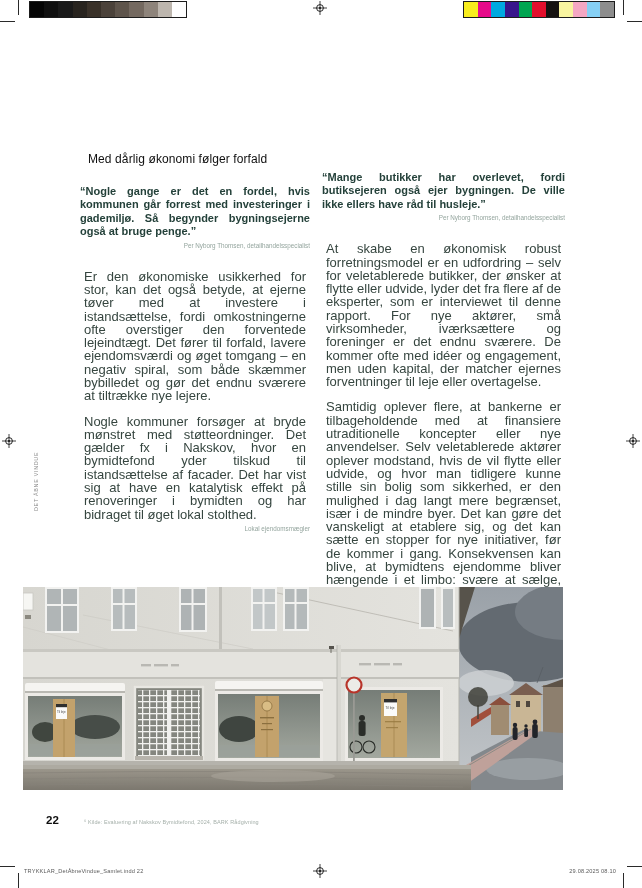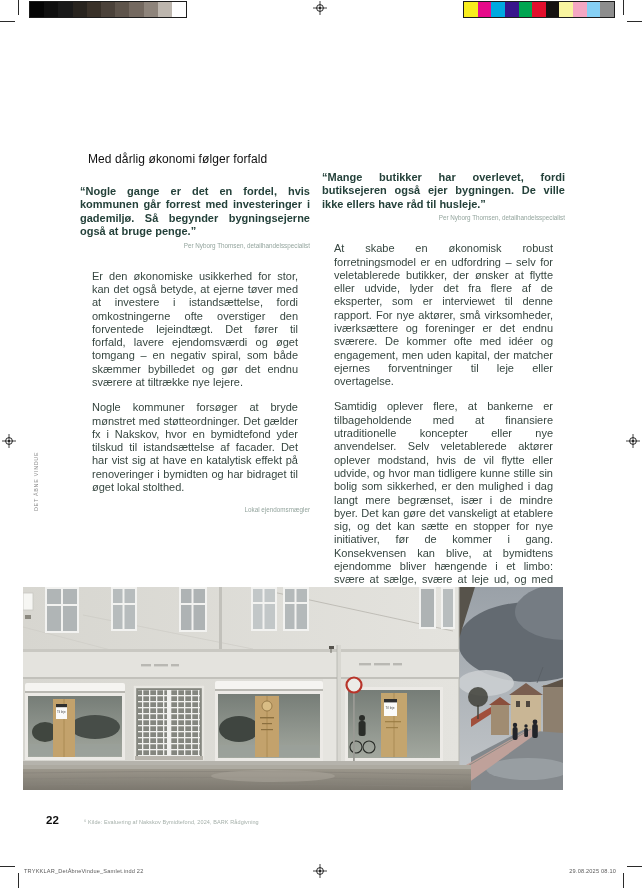--- a/index.html
+++ b/index.html
@@ -17,21 +17,21 @@
   .spine{position:absolute;left:33px;top:437px;height:74px;width:10px;
          writing-mode:vertical-rl;transform:rotate(180deg);
          font-size:5.4px;letter-spacing:.7px;color:#8d8d8d;white-space:nowrap;}
   
   .columns{position:absolute;left:80px;top:144px;width:485px;display:grid;
            grid-template-columns:230px 243px;column-gap:12px;}
   .headline{font-size:12px;font-weight:normal;color:#0f0f0f;letter-spacing:.1px;margin:8px;}
   .quote{font-size:11px;font-weight:bold;line-height:13.4px;color:#24413a;
          text-align:justify;margin:0;}
   .attr{font-size:6.3px;color:#94a59e;text-align:right;margin-top:3px;}
-  .bodytext{font-size:11px;line-height:13.3px;color:#35453f;text-align:justify;margin:12px;}
+  .bodytext{font-size:13px;line-height:13.3px;color:#35453f;text-align:justify;margin:4px;}
   .m-q1{margin-top:19px;} .m-p1{margin-top:21px;} .m-p2{margin-top:12px;}
   .m-sub{margin-top:12px;} .m-q2{margin-top:15px;}
   .rightcol{padding-top:27px;}
   
   .photo{position:absolute;left:23px;top:587px;width:540px;height:203px;}
   .photo svg{display:block;width:100%;height:100%;}
   
   .pagenum{position:absolute;left:46px;top:814px;font-size:11.5px;font-weight:bold;color:#0e0e0e;}
   .footnote{position:absolute;left:84px;top:819px;font-size:5.5px;color:#a4afa9;letter-spacing:.1px;}
 </style>

